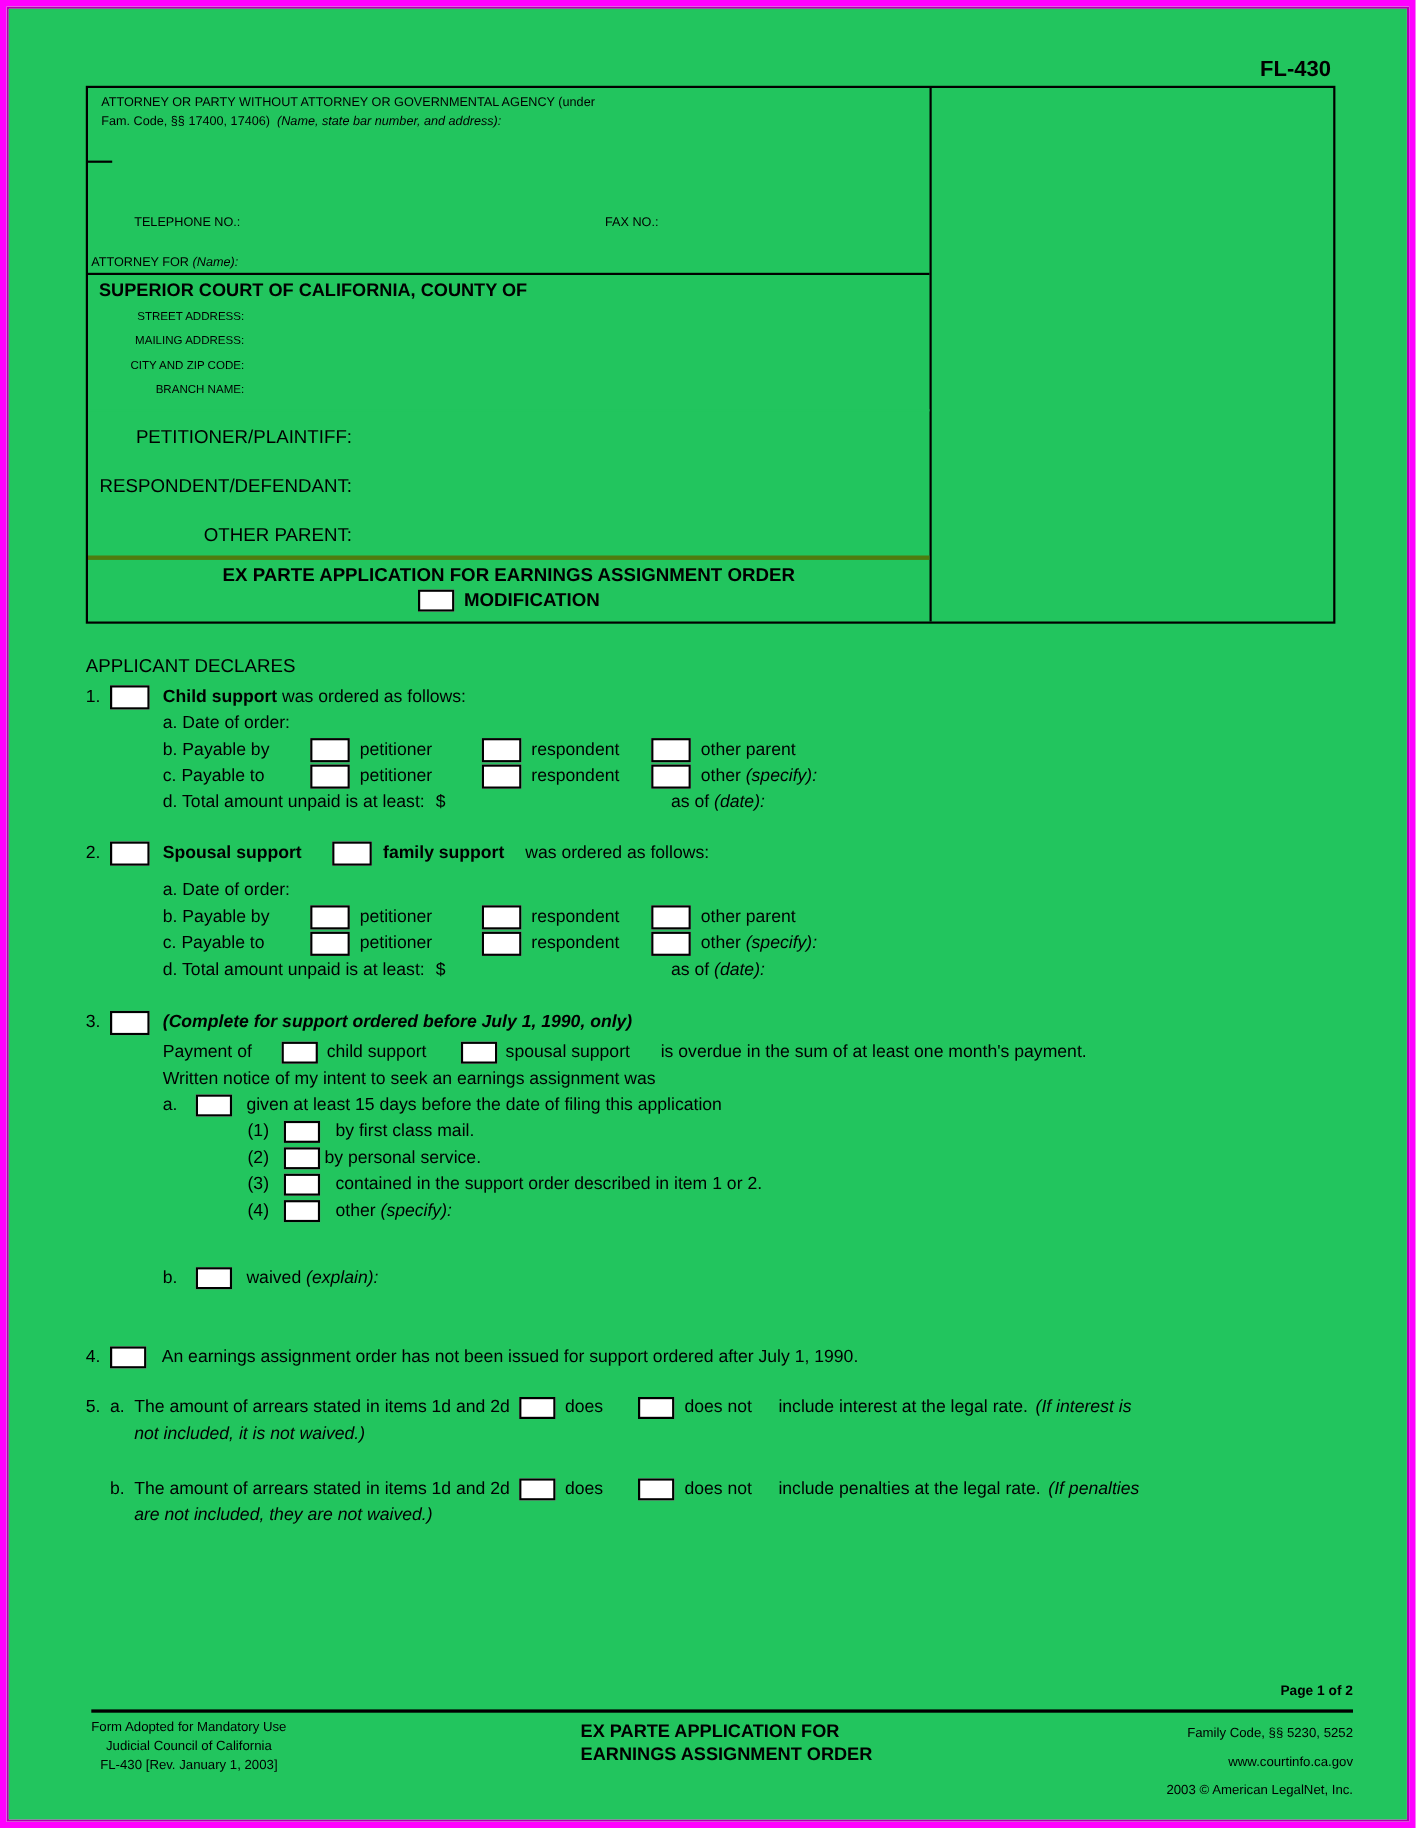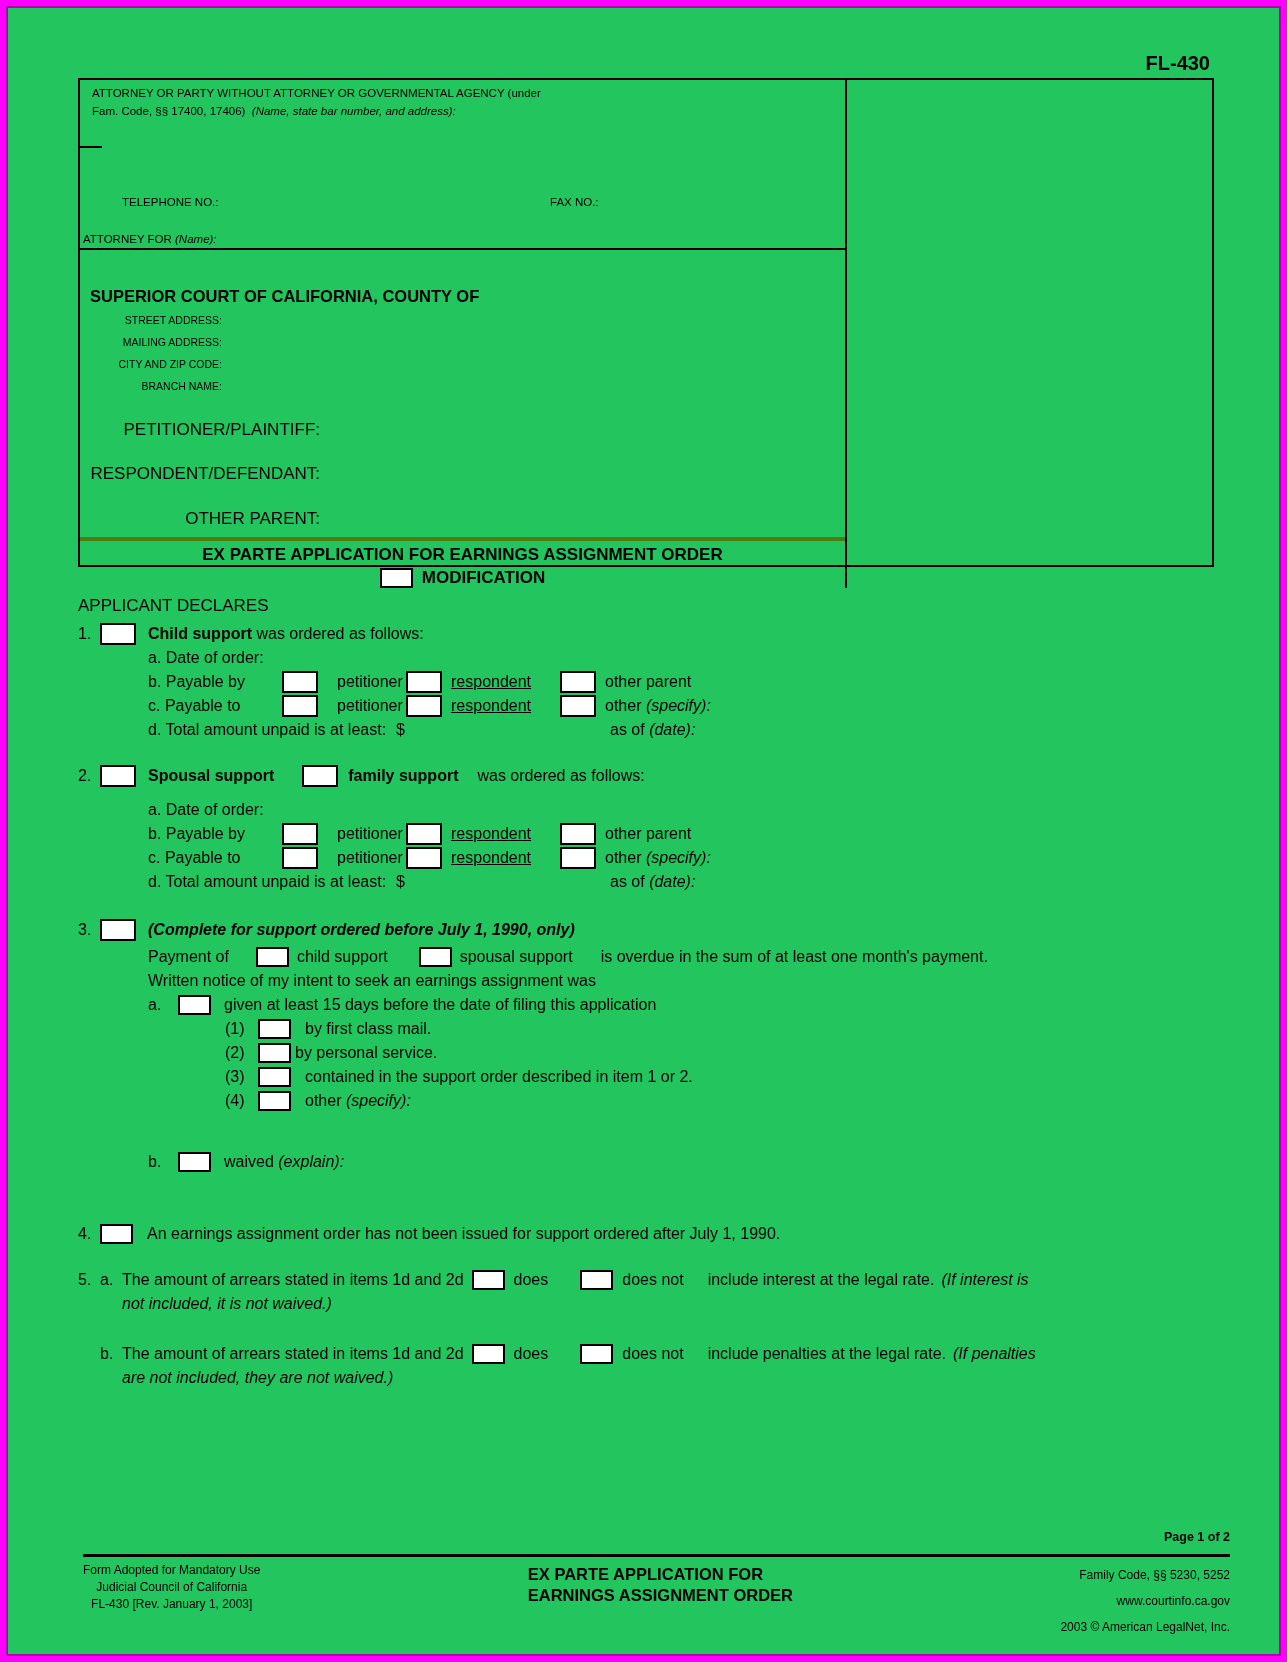--- a/index.html
+++ b/index.html
@@ -9,21 +9,21 @@
   .sheet{position:absolute;inset:8px;background:#22c55e;}
 
   
   .formnum{position:absolute;top:44px;left:70px;width:1132px;text-align:right;
            font-size:20px;font-weight:bold;}
   .hdr{position:absolute;top:70px;left:70px;width:1132px;height:485px;border:2px solid #000;
        box-sizing:content-box;display:grid;grid-template-columns:767px 1fr;}
   .hl{border-right:2px solid #000;display:flex;flex-direction:column;}
   .hrcol{display:flex;flex-direction:column;}
   .r-attorney{height:168px;border-bottom:2px solid #000;position:relative;font-size:11.5px;}
-  .r-court{height:122px;border-bottom:2px solid #22c55e;position:relative;margin-top:32px;}
+  .r-court{height:122px;border-bottom:2px solid #22c55e;position:relative;}
   .r-parties{height:131px;border-bottom:4px solid #4d7c0f;position:relative;font-size:17px;}
   .r-title{flex:1;text-align:center;position:relative;}
   .r-courtuse{flex:1;position:relative;}
   .r-case{height:54px;border-top:2px solid #000;position:relative;font-size:11.5px;}
   .at-l1{position:absolute;top:7px;left:12px;}
   .at-l2{position:absolute;top:25px;left:12px;}
   .stray{position:absolute;top:66px;left:0;width:22px;border-top:2px solid #000;}
   .at-tel{position:absolute;top:116px;left:42px;}
   .at-fax{position:absolute;top:116px;left:470px;}
   .at-for{position:absolute;bottom:3px;left:3px;}
@@ -43,22 +43,22 @@
   .declares{font-size:17px;height:24px;}
   .row{display:flex;align-items:center;height:24px;white-space:nowrap;}
   .cb{display:inline-block;width:36px;height:22px;border:2px solid #000;box-sizing:border-box;
       background:#fff;flex:none;}
   .cb.sm{width:33px;height:20px;}
   .num{width:22px;flex:none;}
   .gap12{margin-left:12px;}
   .ind1{margin-left:70px;}
   .ind2{margin-left:147px;}
   .pl{width:134px;flex:none;}
-  .w1{width:88px;padding-left:19px;box-sizing:border-box;flex:none;}
-  .w2{width:118px;padding-left:9px;box-sizing:border-box;flex:none;text-decoration:underline;}
+  .w1{width:120px;padding-left:9px;box-sizing:border-box;flex:none;}
+  .w2{width:118px;padding-left:9px;box-sizing:border-box;flex:none;}
   .w3{padding-left:9px;}
   .bold{font-weight:bold;}
   .it{font-style:italic;}
   .bolditalic{font-weight:bold;font-style:italic;}
   .abc{width:30px;flex:none;}
   .subnum{width:33px;flex:none;}
 
   
   .pagenum{position:absolute;top:1522px;left:75px;right:49px;text-align:right;
            font-size:12.5px;font-weight:bold;}

